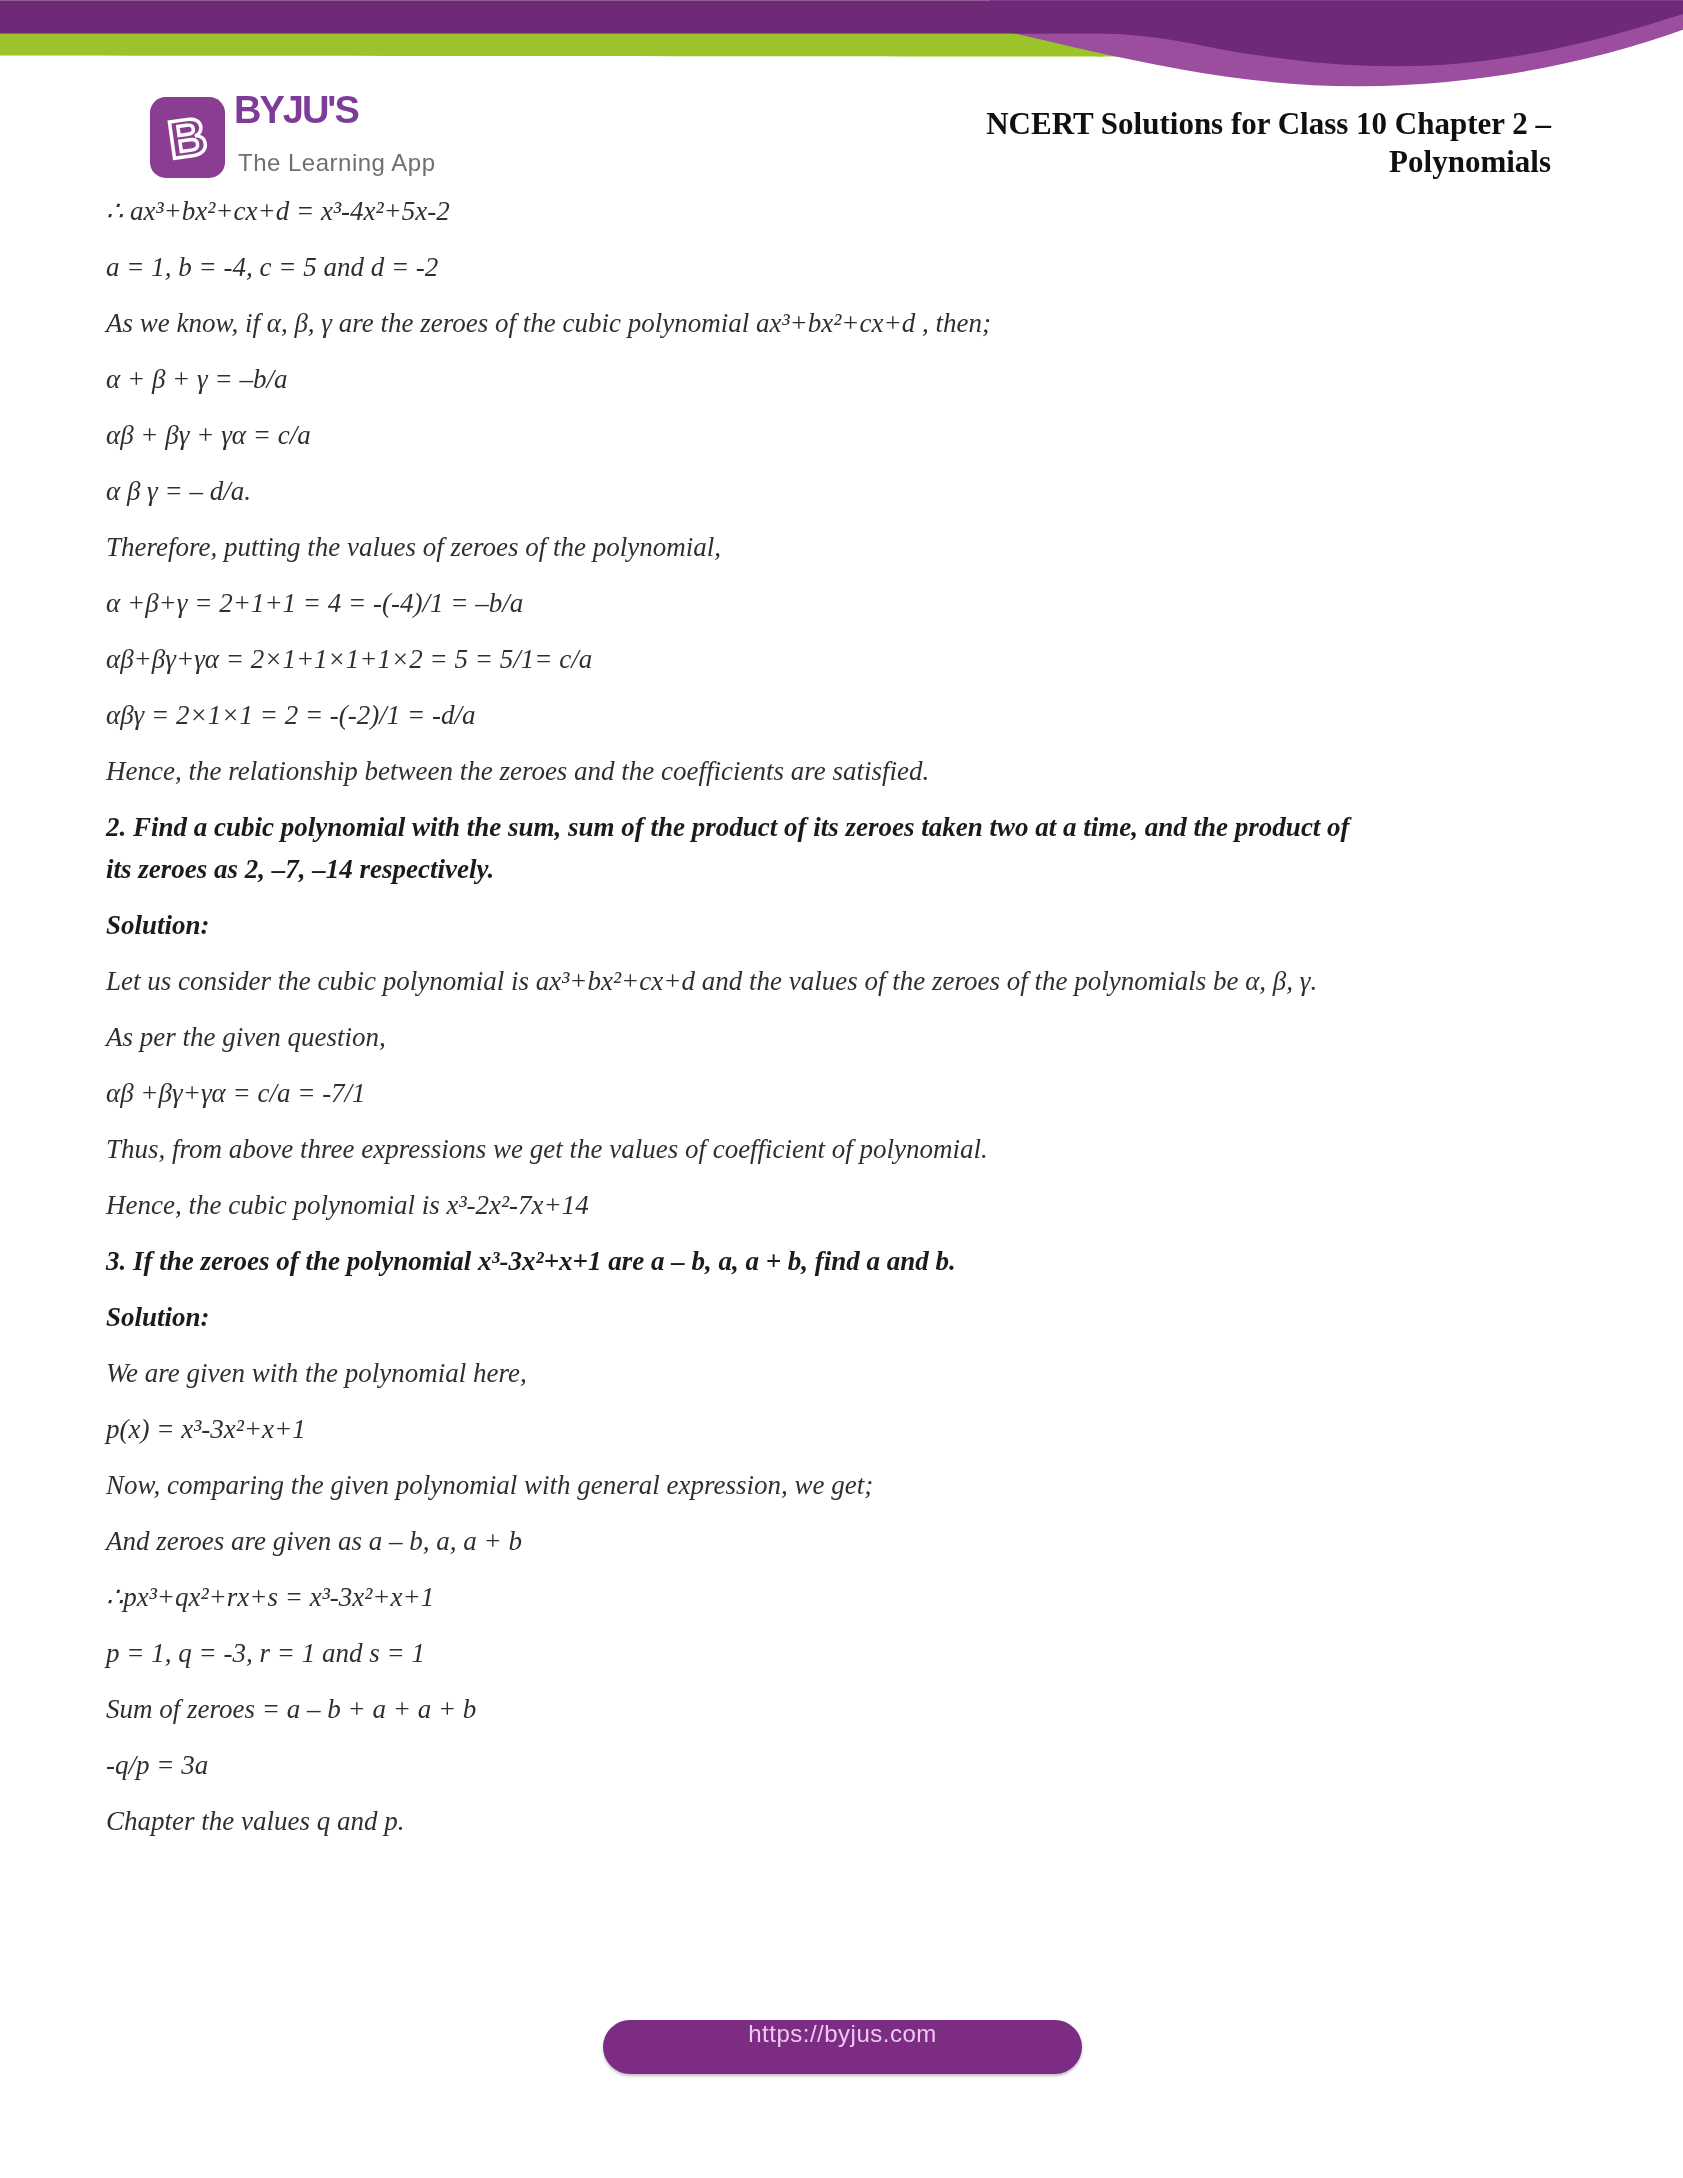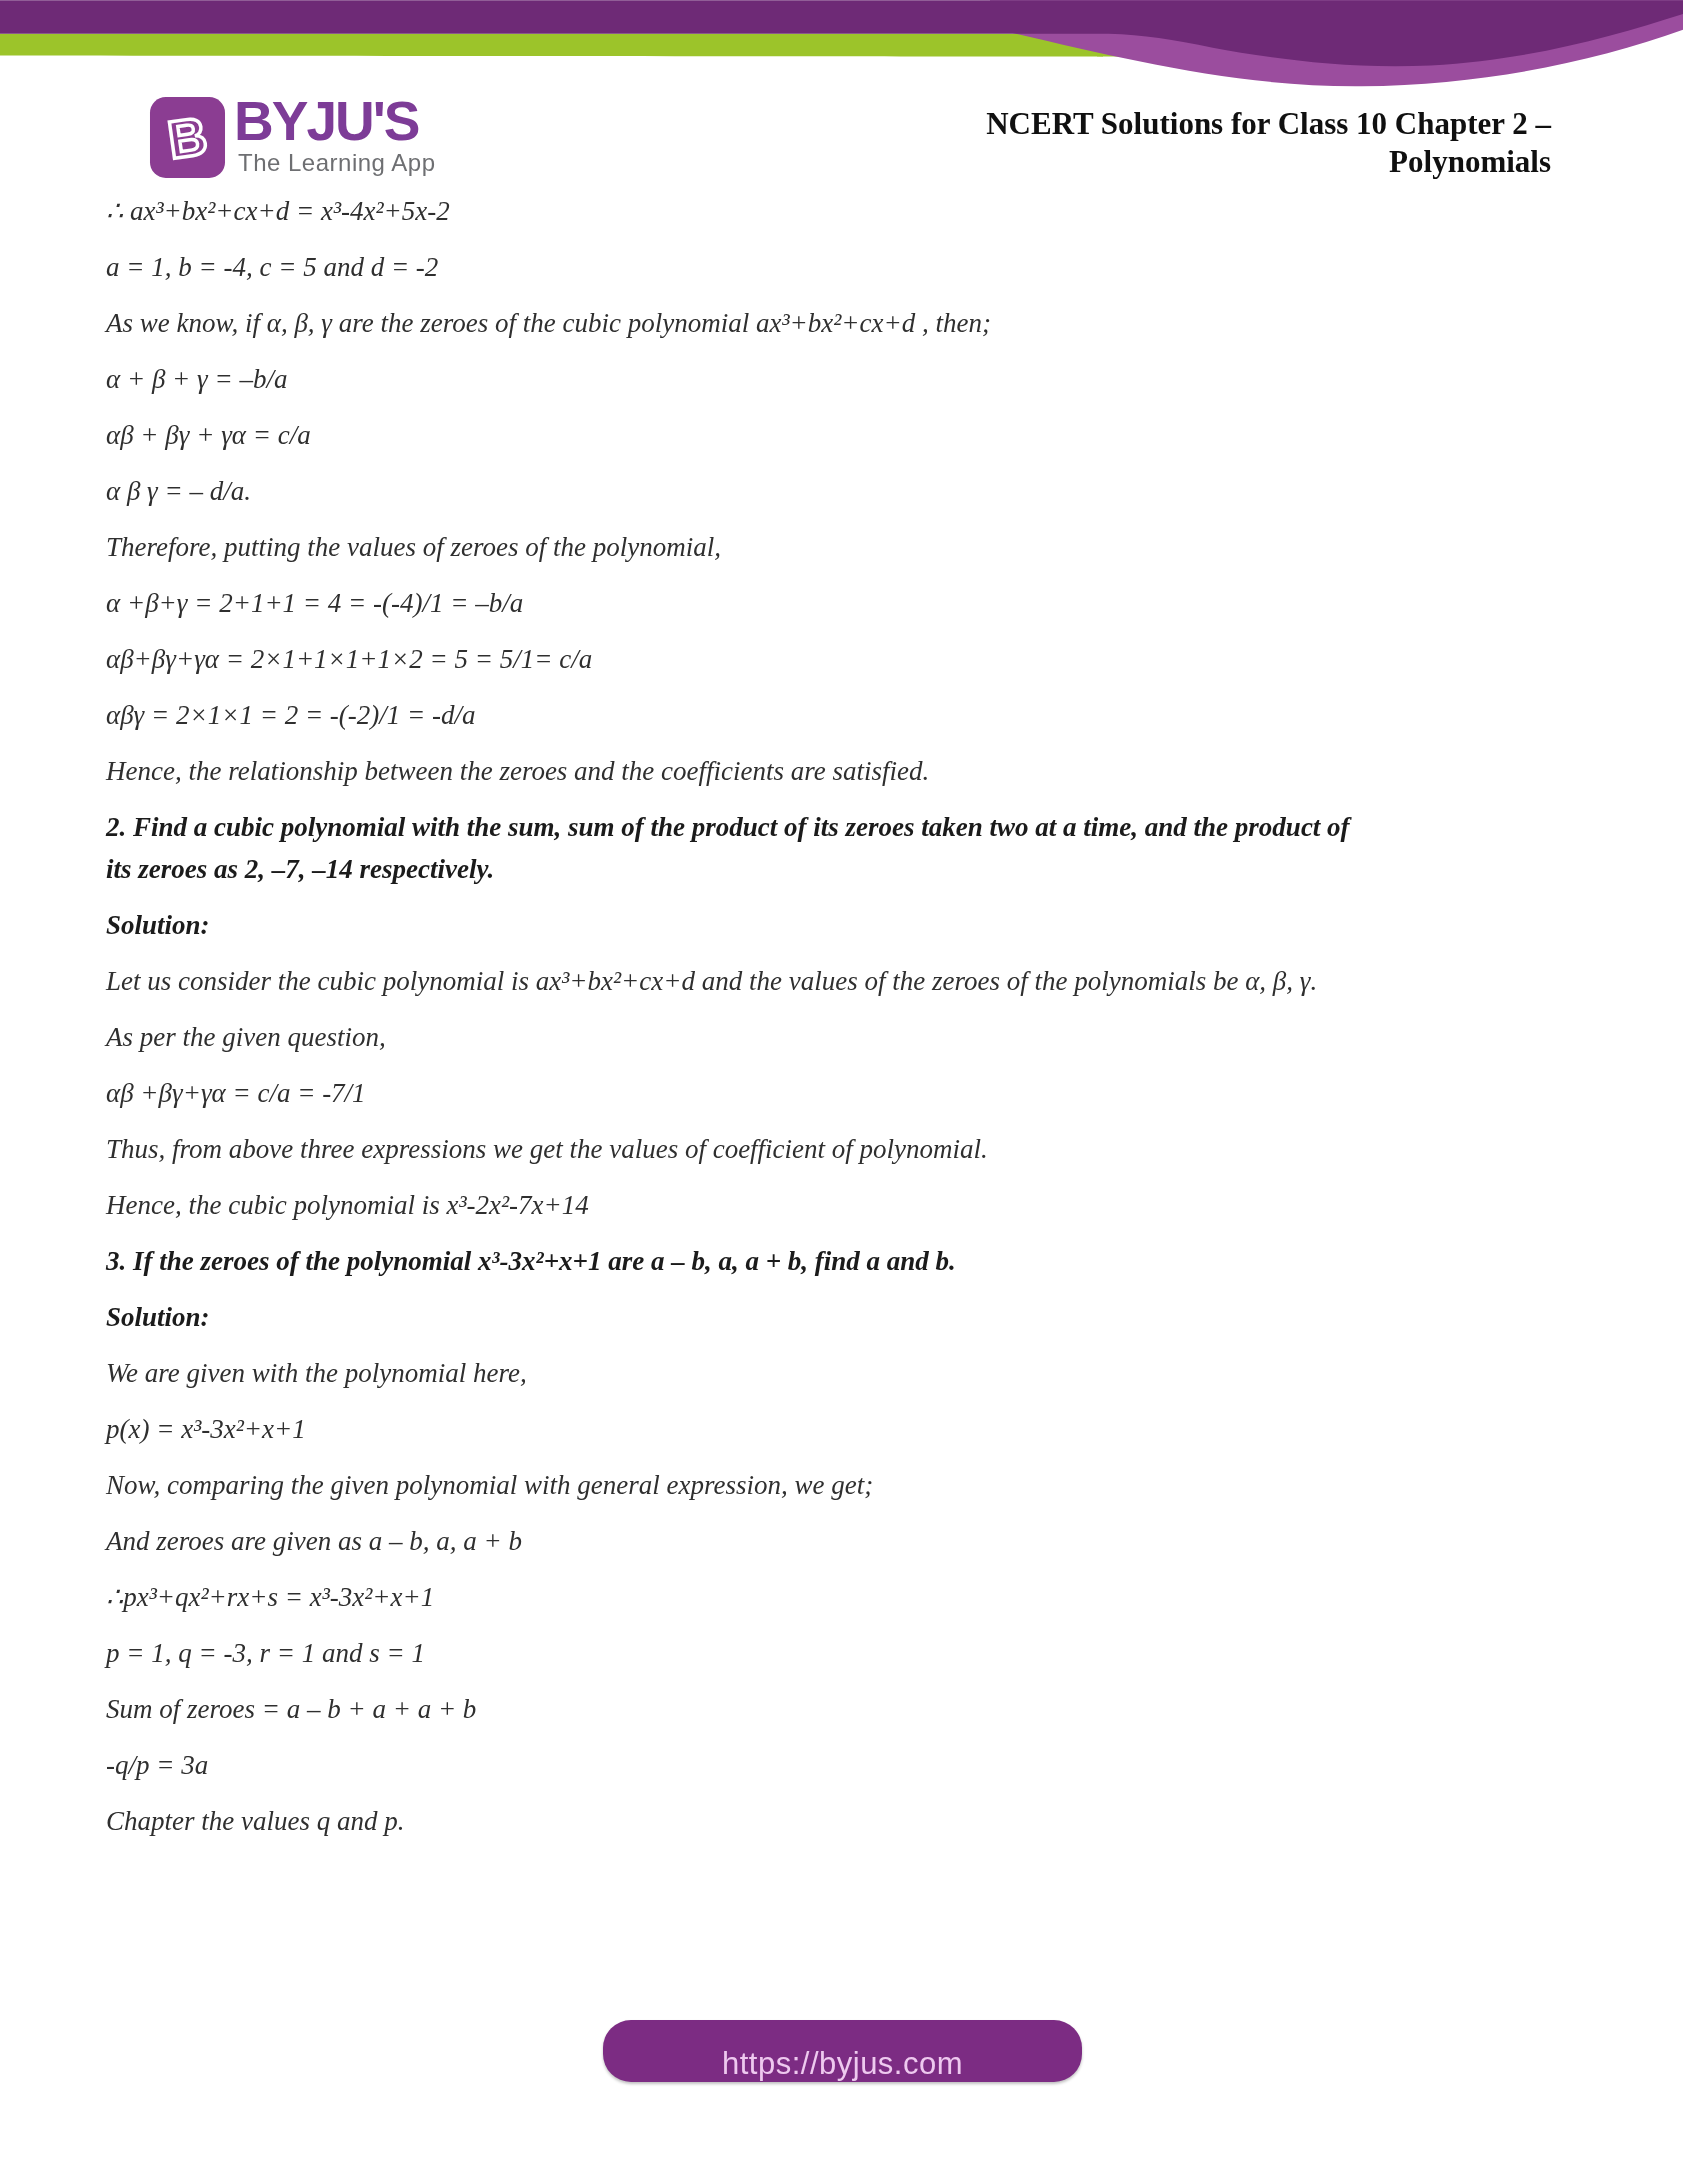--- a/index.html
+++ b/index.html
@@ -22,45 +22,45 @@
   .wave-light{fill:var(--band-purple-light,#9b4d9e);}
   .wave-dark{fill:var(--band-purple,#6e2a76);}
   .logo-badge-rect{fill:var(--logo-purple,#8b3d92);}
   .logo-badge-letter{
     fill:none;stroke:#ffffff;stroke-width:3.5px;
     font-family:"Liberation Sans",sans-serif;font-weight:700;font-size:54px;
   }
   .logo{position:absolute;left:149px;top:96px;}
   .wordmark{
     position:absolute;left:234px;top:89px;
-    font-family:"Liberation Sans",sans-serif;font-weight:700;font-size:55px;
+    font-family:"Liberation Sans",sans-serif;font-weight:700;font-size:38px;
     letter-spacing:-2px;color:var(--wordmark-purple,#7d3c97);
   }
   .tagline{
     position:absolute;left:238px;top:149px;
     font-family:"Liberation Sans",sans-serif;font-size:24px;
     color:var(--tagline-gray,#6e6f72);letter-spacing:0.5px;
   }
   .title{
     position:absolute;right:132px;top:105px;text-align:right;
     font-weight:700;font-size:31px;line-height:38px;color:#101010;
   }
   .content{
     position:absolute;left:106px;top:194px;width:1438px;
     font-size:27px;line-height:34px;color:#2f2f2f;font-style:italic;
   }
   .para{margin:0 0 22px 0;white-space:nowrap;}
   .para.bold{font-weight:700;color:#1b1b1b;}
   .para.tight{margin-bottom:8px;}
   .btn{
-    position:absolute;left:603px;top:2020px;width:479px;height:62px;
+    position:absolute;left:603px;top:2020px;width:479px;height:54px;
     border-radius:28px;background:var(--button-purple,#7c2c83);
     box-shadow:0 2px 3px rgba(0,0,0,0.25);
-    display:flex;align-items:flex-end;justify-content:center;
-    font-family:"Liberation Sans",sans-serif;font-size:31px;
+    display:flex;align-items:flex-start;justify-content:center;
+    font-family:"Liberation Sans",sans-serif;font-size:24px;
     color:var(--button-text,#eec9ef);letter-spacing:0.5px;cursor:pointer;
   }
 </style>
 </head>
 <body>
 
 <svg class="hdr-svg" width="1683" height="129" viewBox="0 0 1700 130" aria-hidden="true">
   <path class="wave-green" d="M0,34 L1250,34 C1320,36 1368,46 1392,58 C1300,57 1000,57 0,56 Z"></path>
   <path class="wave-light" d="M1000,0 H1700 V30 C1610,62 1500,86 1375,87 C1240,88 1115,54 1000,28 Z"></path>
   <path class="wave-dark" d="M0,0 H1700 V14 C1630,36 1550,60 1445,66 C1355,70 1280,58 1225,48 C1185,40 1155,35 1120,34 L0,34 Z"></path>

